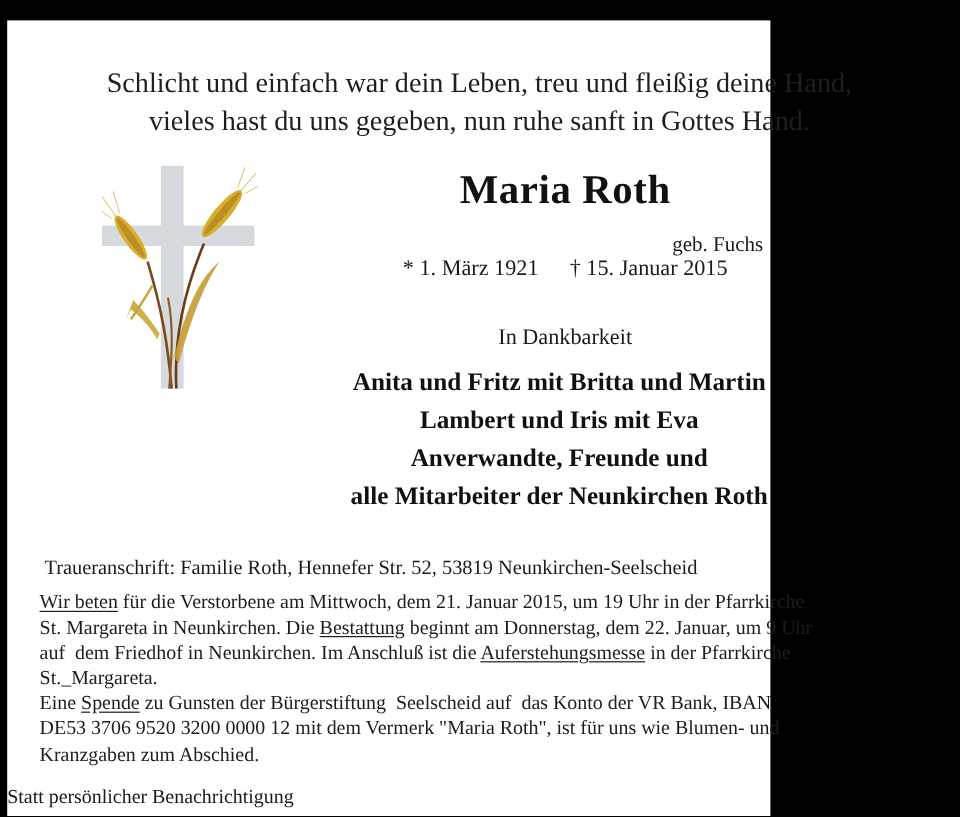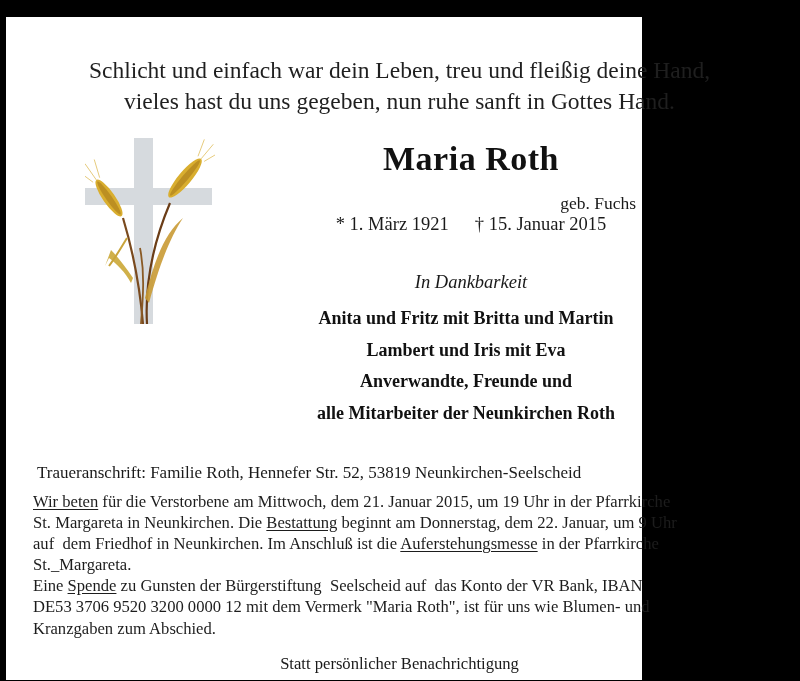--- a/index.html
+++ b/index.html
@@ -15,34 +15,34 @@
     }
     .verse div { white-space: nowrap; }
     .cross-wrap { position: absolute; left: 79px; top: 121px; width: 130px; height: 186px; }
     .name {
       position: absolute; left: 300px; width: 330px; text-align: center;
       top: 123px; font-size: 34px; font-weight: bold; letter-spacing: 0.5px; color: #111;
     }
     .maiden { position: absolute; left: 300px; width: 330px; text-align: right; top: 176px; font-size: 17.5px; }
     .dates { position: absolute; left: 250px; width: 430px; text-align: center; top: 197px; font-size: 18.5px; }
     .dates span + span { margin-left: 26px; }
-    .thanks { position: absolute; left: 250px; width: 430px; text-align: center; top: 255px; font-size: 18.5px; font-style: italic; }
+    .thanks { position: absolute; left: 250px; width: 430px; text-align: center; top: 255px; font-size: 18.5px; }
     .mourners {
       position: absolute; left: 230px; width: 460px; text-align: center;
-      top: 286px; font-size: 18px; font-weight: bold; line-height: 31.5px; color: #111;
+      top: 286px; font-size: 21px; font-weight: bold; line-height: 31.5px; color: #111;
     }
     .mourners div { white-space: nowrap; }
     .address { position: absolute; left: 31px; top: 446px; font-size: 17px; white-space: nowrap; }
     .body-text {
       position: absolute; left: 27px; top: 474px; width: 750px;
       font-size: 16.6px; line-height: 21.1px; color: #1d1d1d;
     }
     .body-text div { white-space: nowrap; }
     .u { text-decoration: underline; text-underline-offset: 2px; }
-    .footer { position: absolute; left: 0; width: 787px; text-align: center; top: 637px; font-size: 16.6px; }
+    .footer { position: absolute; left: 0; width: 787px; top: 637px; font-size: 16.6px; }
   </style>
 </head>
 <body>
 
 <div class="page">
 
   <div class="verse">
     <div>Schlicht und einfach war dein Leben, treu und fleißig deine Hand,</div>
     <div>vieles hast du uns gegeben, nun ruhe sanft in Gottes Hand.</div>
   </div>

